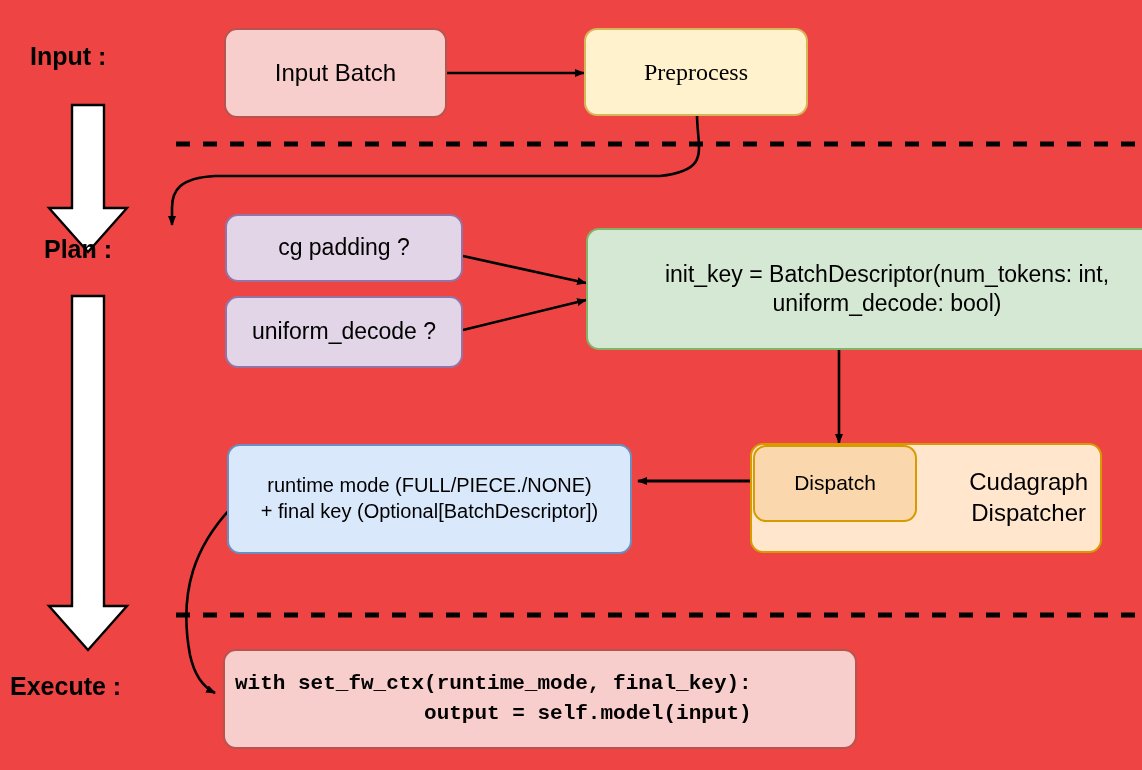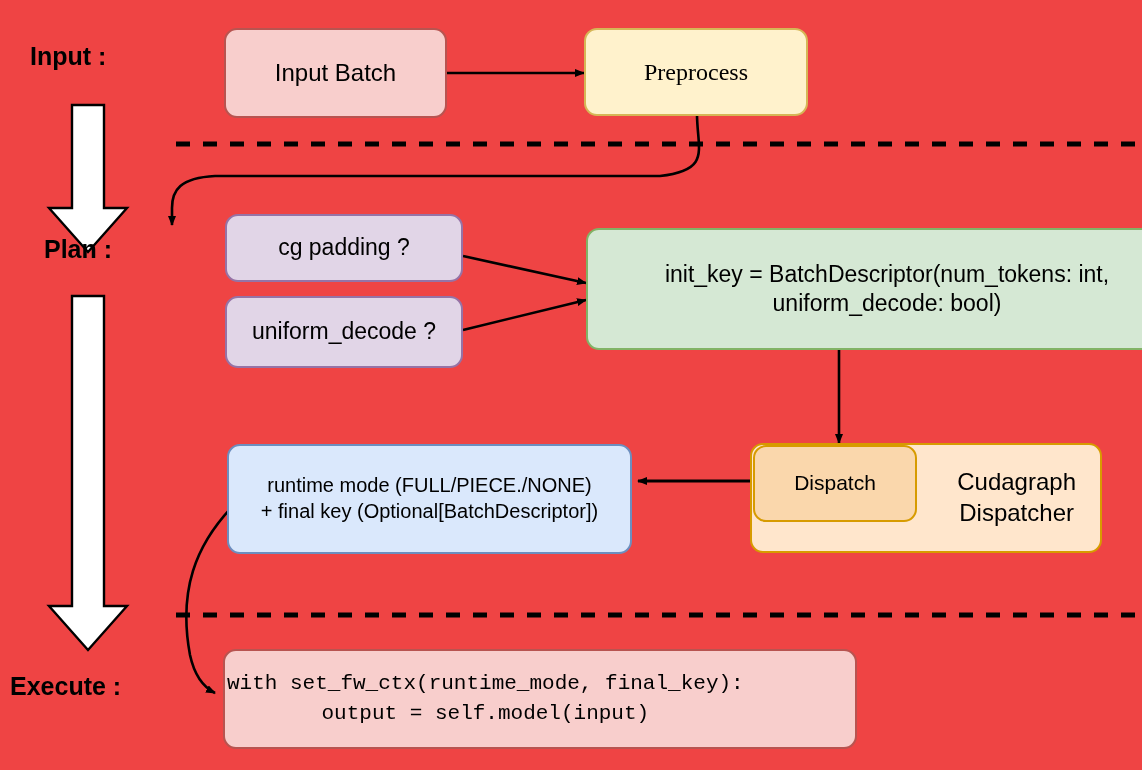--- a/index.html
+++ b/index.html
@@ -74,24 +74,25 @@
     border-color: #d79b00;
   }
   .node-text {
     display: block;
     white-space: pre-line;
   }
   .code-node {
     font-family: "Liberation Mono", monospace;
     font-size: 21px;
     line-height: 1.45;
-    text-align: center;
+    text-align: right;
     justify-content: flex-start;
-    padding-left: 2px;
+    padding-left: 10px;
     white-space: pre;
+    font-weight: bold;
   }
 </style>
 </head>
 <body>
 
 <div id="canvas">
 
   <svg class="layer" viewBox="0 0 1142 770">
     <defs>
       <marker id="arrowhead" markerWidth="10" markerHeight="8" refX="9" refY="4" orient="auto" markerUnits="userSpaceOnUse">
@@ -139,21 +140,21 @@
 
   <div class="node purple" style="left:225px; top:214px; width:238px; height:68px; font-size:23px;">
     <span class="node-text">cg padding ?</span>
   </div>
 
   <div class="node green" style="left:586px; top:228px; width:602px; height:122px; font-size:23px;">
     <span class="node-text">init_key = BatchDescriptor(num_tokens: int,
 uniform_decode: bool)</span>
   </div>
 
-  <div class="node orange-light" style="left:750px; top:443px; width:352px; height:110px; font-size:24px; justify-content:flex-end; padding-right:24px;">
+  <div class="node orange-light" style="left:750px; top:443px; width:352px; height:110px; font-size:24px; justify-content:flex-end; padding-right:12px;">
     <span class="node-text">Cudagraph
 Dispatcher</span>
   </div>
 
   <div class="node orange-dark" style="left:753px; top:445px; width:164px; height:77px; font-size:21px;">
     <span class="node-text">Dispatch</span>
   </div>
 
   <div class="node blue" style="left:227px; top:444px; width:405px; height:110px; font-size:20px;">
     <span class="node-text">runtime mode (FULL/PIECE./NONE)

